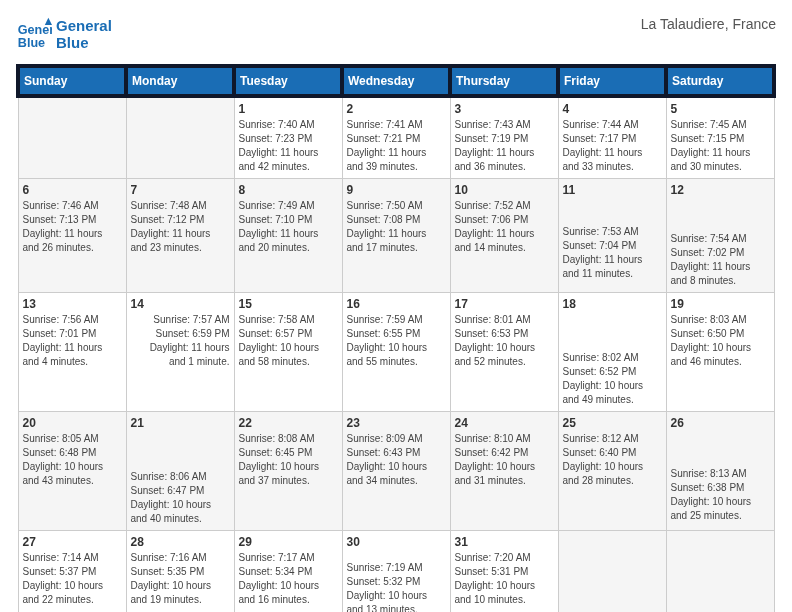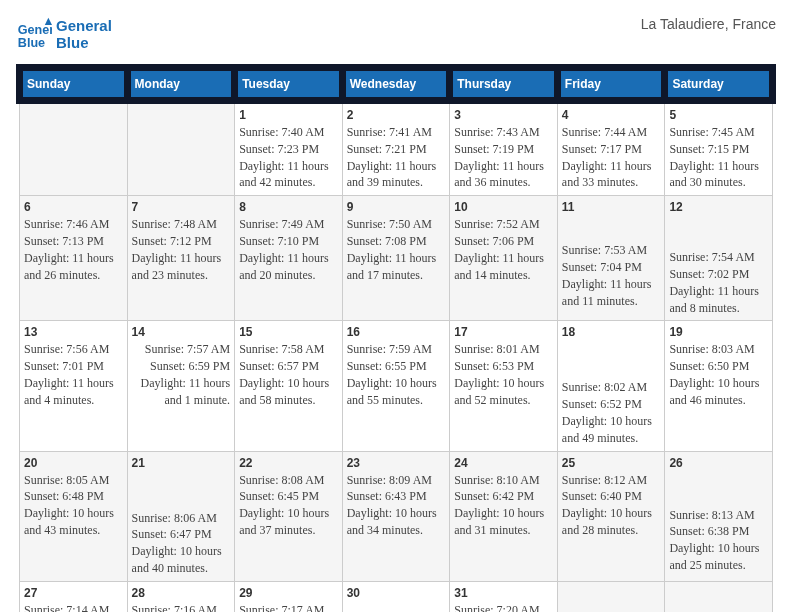--- a/index.html
+++ b/index.html
@@ -41,45 +41,44 @@
       width: 100%;
       border-collapse: collapse;
       font-size: 11px;
     }
     thead tr th {
       background: #1a6db5;
       color: #fff;
       padding: 6px 4px;
       text-align: left;
       font-size: 12px;
-      border: 7px solid #0f172a;
+      border: 4px solid #0f172a;
     }
     tbody tr td {
       border: 1px solid #ccc;
       vertical-align: top;
       padding: 4px 4px;
       min-height: 70px;
       height: 80px;
       color: #333;
       background: #fff;
     }
     tbody tr:nth-child(even) td {
       background: #f5f5f5;
     }
     .day-num {
       font-size: 12px;
       font-weight: bold;
       display: block;
       margin-bottom: 2px;
     }
     .day-info {
-      font-size: 12px;
+      font-size: 10px;
       line-height: 1.4;
       color: #444;
-      font-family: Liberation Serif, serif;
     }
     .empty {
       background: #f5f5f5;
     }
   </style>
 </head>
 <body>
 
 <div class="header">
   <div class="logo">

